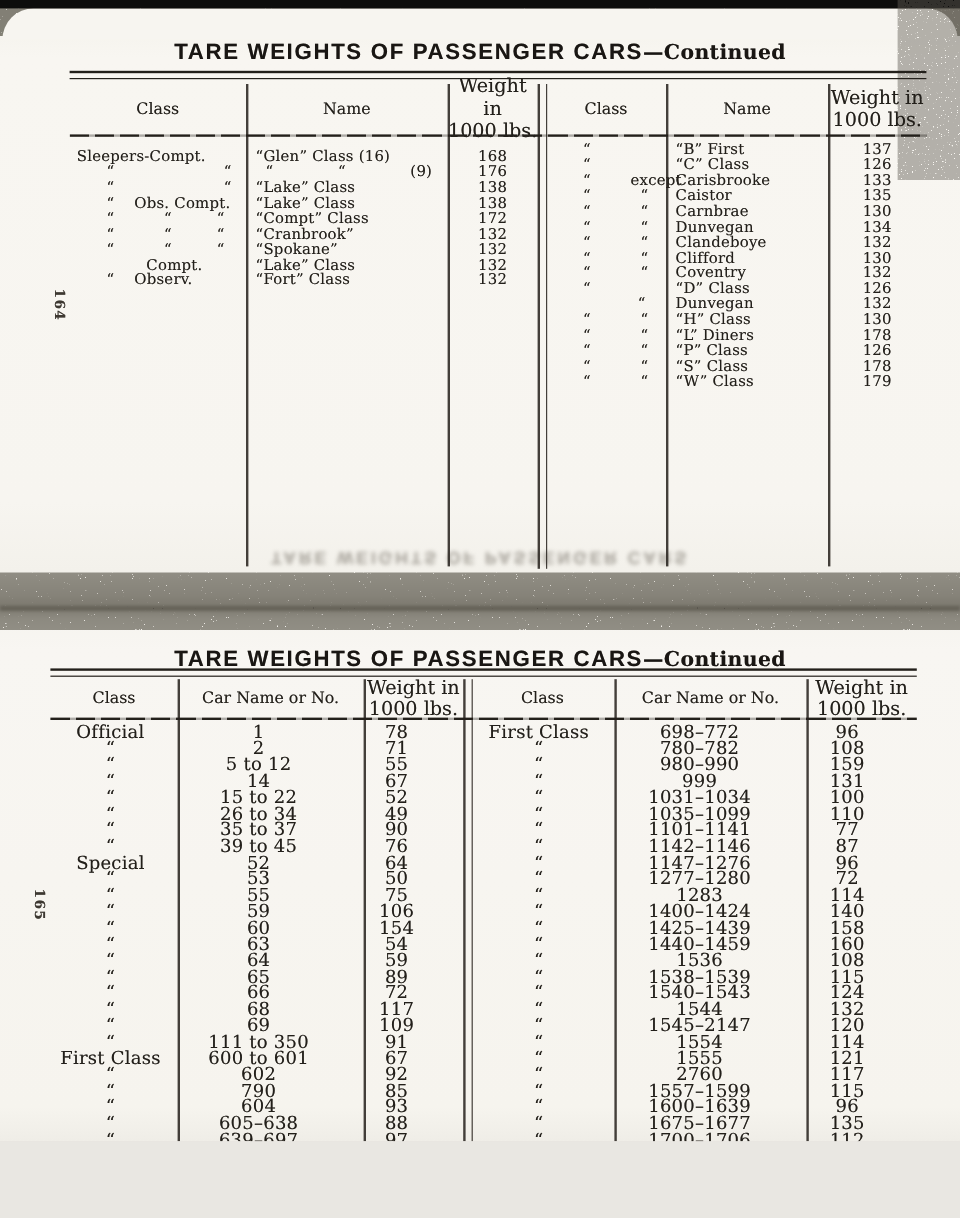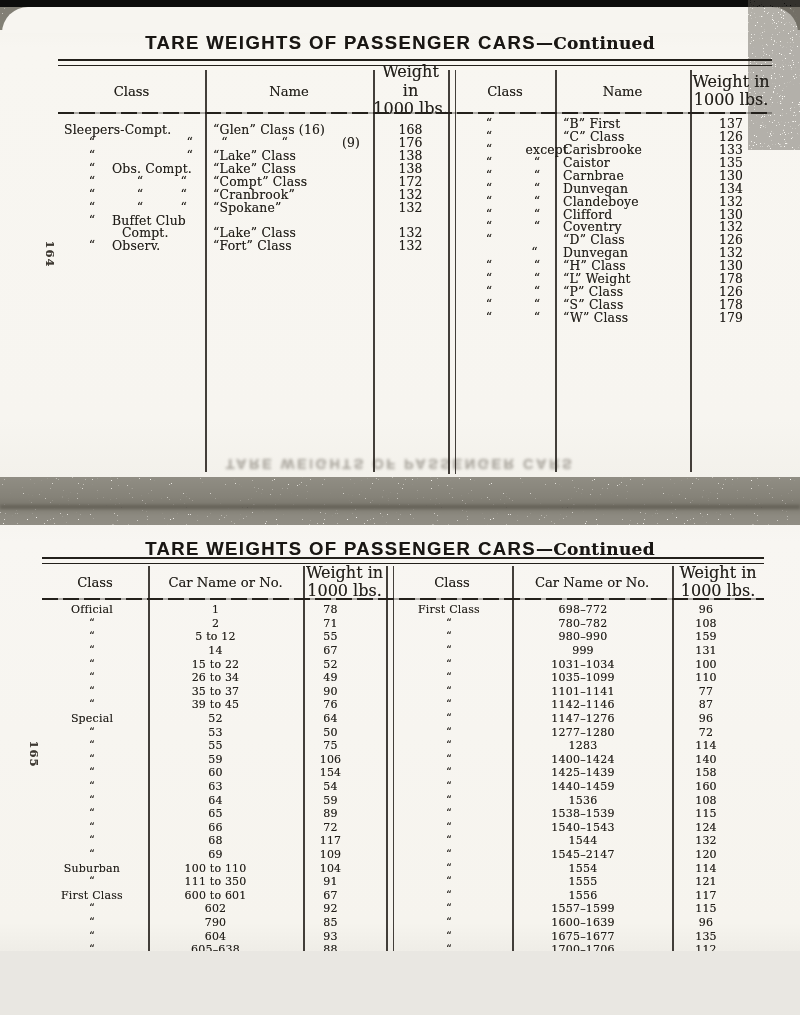--- a/index.html
+++ b/index.html
@@ -21,21 +21,21 @@
   .hr.dashed{background:repeating-linear-gradient(90deg,#23201b 0 16px,rgba(35,32,27,.35) 16px 21px);}
   .vl{position:absolute;width:1.6px;background:rgba(35,31,26,.85);}
   .t-head{position:absolute;display:flex;justify-content:space-between;}
   .head-cell{display:flex;align-items:center;justify-content:center;text-align:center;
     font-size:13.2px;flex:none;}
   .wh{font-size:16px;line-height:1.15;white-space:pre-line;}
   .t-body{position:absolute;}
   .t-row{display:flex;align-items:center;height:var(--rh);}
   .cell{display:block;flex:none;overflow:visible;}
   .tt{--rh:12.95px;font-size:12.4px;letter-spacing:.2px;}
-  .bt{--rh:13.6px;font-size:11px;letter-spacing:.2px;}
+  .bt{--rh:13.6px;font-size:15px;letter-spacing:.2px;}
   .tt .c0{text-align:left;padding-left:6px;white-space:pre;}
   .tt .c1{text-align:left;padding-left:8px;white-space:pre;}
   .tt .c2{text-align:center;}
   .bt .c0,.bt .c1,.bt .c2{text-align:center;white-space:pre;}
   .tt-left .c0{width:141px}.tt-left .c1{width:160px}.tt-left .c2{width:75px}
   .tt-right .c0{width:94px}.tt-right .c1{width:127px}.tt-right .c2{width:82px}
   .bt-left .c0{width:100px}.bt-left .c1{width:147px}.bt-left .c2{width:83px}
   .bt-right .c0{width:114px}.bt-right .c1{width:154px}.bt-right .c2{width:92px}
   .pagenum{position:absolute;font-size:11.5px;font-weight:700;color:#3d3831;
     letter-spacing:1px;transform:rotate(90deg);}
@@ -133,25 +133,20 @@
         <span class="cell c0">      “          “         “</span>
         <span class="cell c1">“Cranbrook”</span>
         <span class="cell c2">132</span>
       </div>
       <div class="t-row">
         <span class="cell c0">      “          “         “</span>
         <span class="cell c1">“Spokane”</span>
         <span class="cell c2">132</span>
       </div>
       <div class="t-row">
-        <span class="cell c0">      “    Buffet Club</span>
-        <span class="cell c1"></span>
-        <span class="cell c2"></span>
-      </div>
-      <div class="t-row">
         <span class="cell c0">              Compt.</span>
         <span class="cell c1">“Lake” Class</span>
         <span class="cell c2">132</span>
       </div>
       <div class="t-row">
         <span class="cell c0">      “    Observ.</span>
         <span class="cell c1">“Fort” Class</span>
         <span class="cell c2">132</span>
       </div>
     </div>
@@ -211,21 +206,21 @@
         <span class="cell c1">Dunvegan</span>
         <span class="cell c2">132</span>
       </div>
       <div class="t-row">
         <span class="cell c0">      “          “</span>
         <span class="cell c1">“H” Class</span>
         <span class="cell c2">130</span>
       </div>
       <div class="t-row">
         <span class="cell c0">      “          “</span>
-        <span class="cell c1">“L” Weight</span>
+        <span class="cell c1">“L” Diners</span>
         <span class="cell c2">178</span>
       </div>
       <div class="t-row">
         <span class="cell c0">      “          “</span>
         <span class="cell c1">“P” Class</span>
         <span class="cell c2">126</span>
       </div>
       <div class="t-row">
         <span class="cell c0">      “          “</span>
         <span class="cell c1">“S” Class</span>
@@ -366,25 +361,20 @@
         <span class="cell c0">“</span>
         <span class="cell c1">68</span>
         <span class="cell c2">117</span>
       </div>
       <div class="t-row">
         <span class="cell c0">“</span>
         <span class="cell c1">69</span>
         <span class="cell c2">109</span>
       </div>
       <div class="t-row">
-        <span class="cell c0">Suburban</span>
-        <span class="cell c1">100 to 110</span>
-        <span class="cell c2">104</span>
-      </div>
-      <div class="t-row">
         <span class="cell c0">“</span>
         <span class="cell c1">111 to 350</span>
         <span class="cell c2">91</span>
       </div>
       <div class="t-row">
         <span class="cell c0">First Class</span>
         <span class="cell c1">600 to 601</span>
         <span class="cell c2">67</span>
       </div>
       <div class="t-row">
@@ -514,21 +504,21 @@
         <span class="cell c1">1554</span>
         <span class="cell c2">114</span>
       </div>
       <div class="t-row">
         <span class="cell c0">“</span>
         <span class="cell c1">1555</span>
         <span class="cell c2">121</span>
       </div>
       <div class="t-row">
         <span class="cell c0">“</span>
-        <span class="cell c1">1556</span>
+        <span class="cell c1">2760</span>
         <span class="cell c2">117</span>
       </div>
       <div class="t-row">
         <span class="cell c0">“</span>
         <span class="cell c1">1557–1599</span>
         <span class="cell c2">115</span>
       </div>
       <div class="t-row">
         <span class="cell c0">“</span>
         <span class="cell c1">1600–1639</span>

